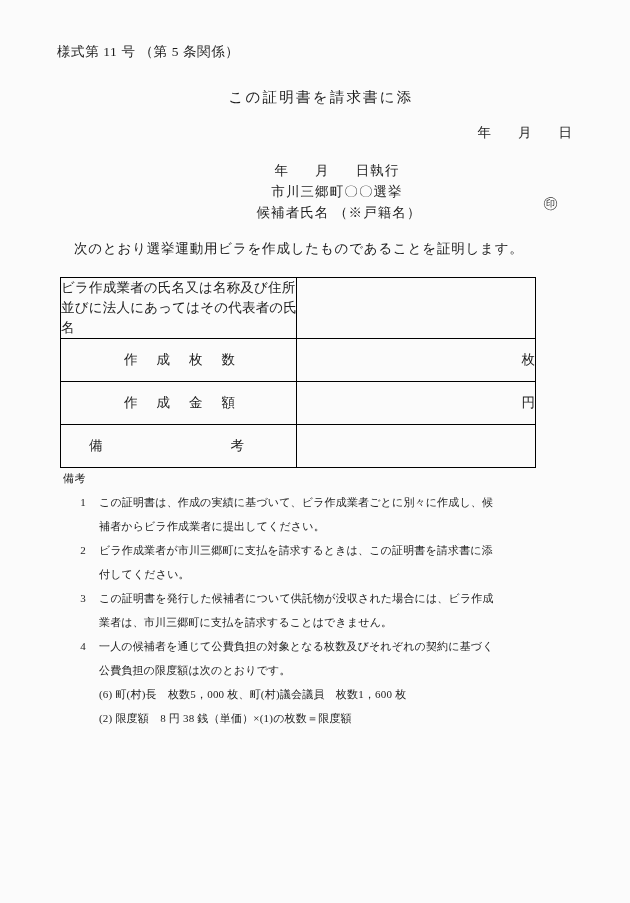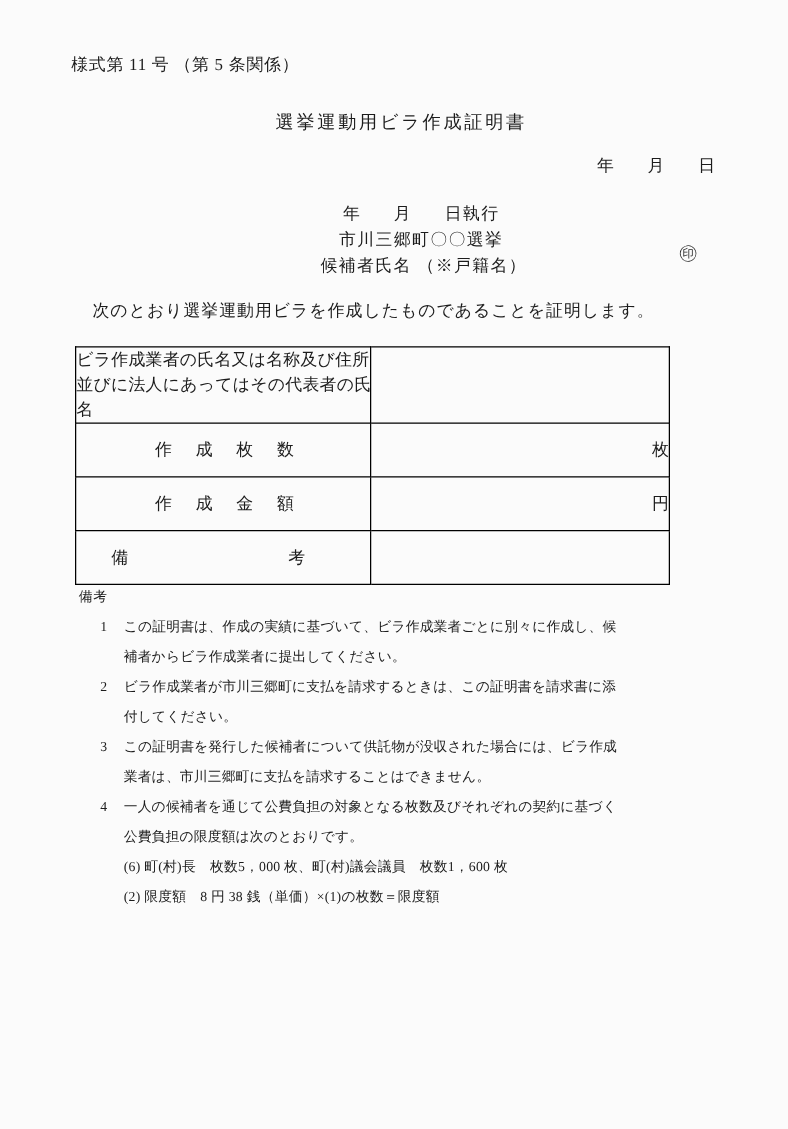--- a/index.html
+++ b/index.html
@@ -188,21 +188,21 @@
     white-space: nowrap;
   }
 </style>
 </head>
 <body>
 
 <div class="page">
 
   <div class="form-no">様式第 11 号 （第 5 条関係）</div>
 
-  <div class="doc-title">選挙運動用ビラ作成証明書</div>
+  <div class="doc-title">この証明書を請求書に添</div>
 
   <div class="date-line">
     <span>年</span><span class="sp"></span><span>月</span><span class="sp"></span><span>日</span>
   </div>
 
   <div class="elect-block">
     <div class="line exec">
       <span>年</span><span class="sp"></span><span>月</span><span class="sp"></span><span>日執行</span>
     </div>
     <div class="line">市川三郷町〇〇選挙</div>

